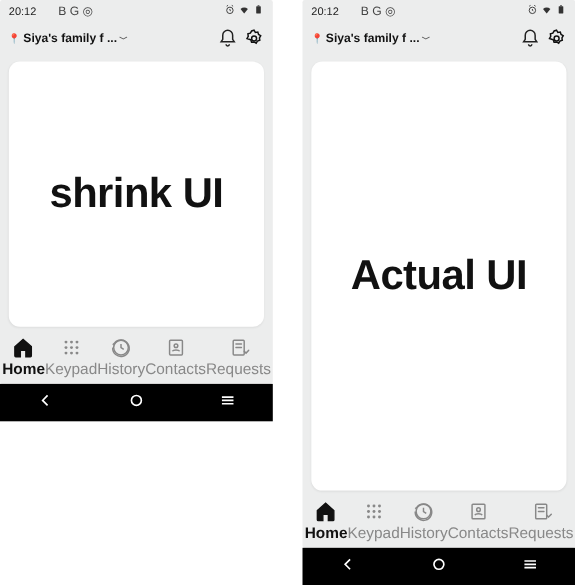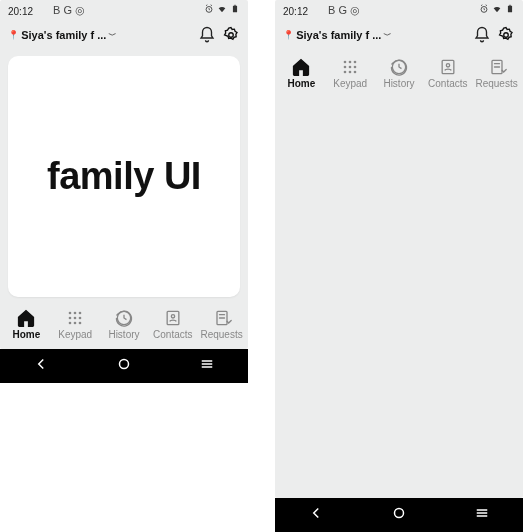--- a/index.html
+++ b/index.html
@@ -86,21 +86,21 @@
   }
   .tab {
     flex:1;
     display:flex;
     flex-direction:column;
     align-items:center;
     justify-content:center;
     gap:1px;
   }
   .tab svg { width:20px; height:20px; }
-  .tab-label { font-size:10px; color:#888; }
+  .tab-label { font-size:14px; color:#888; }
   .tab.active .tab-label { color:#111; font-weight:600; }
   .tab.active svg { stroke:#111; fill:#111; }
   
   .androidnav {
     height: 34px;
     background:#000;
     display:flex;
     align-items:center;
     justify-content:space-around;
   }
@@ -149,21 +149,21 @@
           <svg viewBox="0 0 24 24" fill="none" stroke="#111" stroke-width="1.8">
               <circle cx="12" cy="12" r="3"></circle>
               <path d="M12 2l1.5 2.6 3-0.4 0.9 2.9 2.6 1.5-1.5 2.6 0.4 3-2.9 0.9-1.5 2.6-2.6-1.5-3 0.4-0.9-2.9L3.4 12l1.5-2.6-0.4-3 2.9-0.9L9 2.9 12 2z"></path>
             </svg>
         </span>
       </div>
     </div>
 
     <div class="card-area">
       <div class="card">
-        <div class="card-text">family UI</div>
+        <div class="card-text">shrink UI</div>
       </div>
     </div>
 
     <div class="bottomnav">
       <div class="tab active">
         <svg viewBox="0 0 24 24" fill="#111" stroke="#111" stroke-width="1.5">
             <path d="M3 11l9-8 9 8v10a1 1 0 0 1-1 1h-5v-7h-6v7H4a1 1 0 0 1-1-1V11z"></path>
           </svg>
         <span class="tab-label">Home</span>
       </div>
@@ -259,20 +259,25 @@
         </span>
         <span class="icon-btn">
           <svg viewBox="0 0 24 24" fill="none" stroke="#111" stroke-width="1.8">
               <circle cx="12" cy="12" r="3"></circle>
               <path d="M12 2l1.5 2.6 3-0.4 0.9 2.9 2.6 1.5-1.5 2.6 0.4 3-2.9 0.9-1.5 2.6-2.6-1.5-3 0.4-0.9-2.9L3.4 12l1.5-2.6-0.4-3 2.9-0.9L9 2.9 12 2z"></path>
             </svg>
         </span>
       </div>
     </div>
 
+    <div class="card-area">
+      <div class="card">
+        <div class="card-text">Actual UI</div>
+      </div>
+    </div>
 
     <div class="bottomnav">
       <div class="tab active">
         <svg viewBox="0 0 24 24" fill="#111" stroke="#111" stroke-width="1.5">
             <path d="M3 11l9-8 9 8v10a1 1 0 0 1-1 1h-5v-7h-6v7H4a1 1 0 0 1-1-1V11z"></path>
           </svg>
         <span class="tab-label">Home</span>
       </div>
       <div class="tab">
         <svg viewBox="0 0 24 24" fill="#888">

